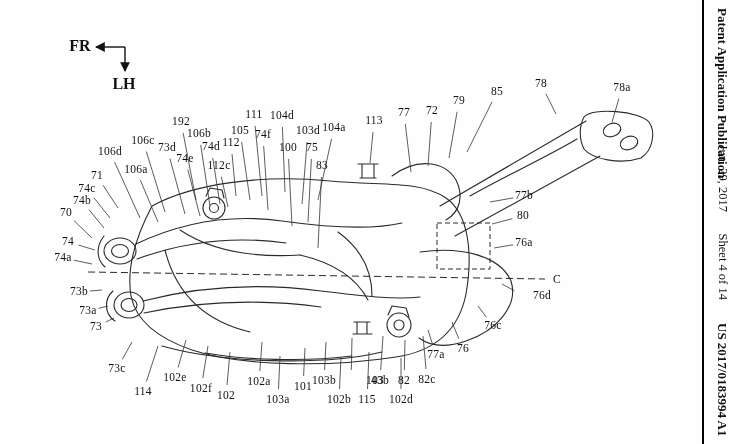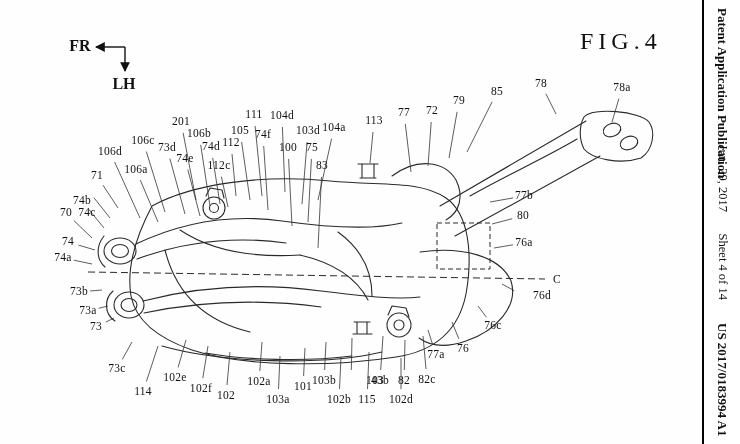--- a/index.html
+++ b/index.html
@@ -174,39 +174,39 @@
   <div id="label-layer" class="layer">
       <span class="ref-label" style="left: 541px; top: 84px;">78</span>
       <span class="ref-label" style="left: 622px; top: 88px;">78a</span>
       <span class="ref-label" style="left: 497px; top: 92px;">85</span>
       <span class="ref-label" style="left: 459px; top: 101px;">79</span>
       <span class="ref-label" style="left: 432px; top: 111px;">72</span>
       <span class="ref-label" style="left: 404px; top: 113px;">77</span>
       <span class="ref-label" style="left: 374px; top: 121px;">113</span>
       <span class="ref-label" style="left: 254px; top: 115px;">111</span>
       <span class="ref-label" style="left: 282px; top: 116px;">104d</span>
-      <span class="ref-label" style="left: 181px; top: 122px;">201</span>
+      <span class="ref-label" style="left: 181px; top: 122px;">192</span>
       <span class="ref-label" style="left: 240px; top: 131px;">105</span>
       <span class="ref-label" style="left: 263px; top: 135px;">74f</span>
       <span class="ref-label" style="left: 308px; top: 131px;">103d</span>
       <span class="ref-label" style="left: 334px; top: 128px;">104a</span>
       <span class="ref-label" style="left: 199px; top: 134px;">106b</span>
       <span class="ref-label" style="left: 211px; top: 147px;">74d</span>
       <span class="ref-label" style="left: 231px; top: 143px;">112</span>
       <span class="ref-label" style="left: 143px; top: 141px;">106c</span>
       <span class="ref-label" style="left: 167px; top: 148px;">73d</span>
       <span class="ref-label" style="left: 185px; top: 159px;">74e</span>
       <span class="ref-label" style="left: 219px; top: 166px;">112c</span>
       <span class="ref-label" style="left: 110px; top: 152px;">106d</span>
       <span class="ref-label" style="left: 136px; top: 170px;">106a</span>
       <span class="ref-label" style="left: 288px; top: 148px;">100</span>
       <span class="ref-label" style="left: 312px; top: 148px;">75</span>
       <span class="ref-label" style="left: 322px; top: 166px;">83</span>
       <span class="ref-label" style="left: 97px; top: 176px;">71</span>
-      <span class="ref-label" style="left: 87px; top: 189px; margin-top: 24px;">74c</span>
+      <span class="ref-label" style="left: 87px; top: 189px;">74c</span>
       <span class="ref-label" style="left: 82px; top: 201px;">74b</span>
       <span class="ref-label" style="left: 66px; top: 213px;">70</span>
       <span class="ref-label" style="left: 68px; top: 242px;">74</span>
       <span class="ref-label" style="left: 63px; top: 258px;">74a</span>
       <span class="ref-label" style="left: 79px; top: 292px;">73b</span>
       <span class="ref-label" style="left: 88px; top: 311px;">73a</span>
       <span class="ref-label" style="left: 96px; top: 327px;">73</span>
       <span class="ref-label" style="left: 117px; top: 369px;">73c</span>
       <span class="ref-label" style="left: 143px; top: 392px;">114</span>
       <span class="ref-label" style="left: 175px; top: 378px;">102e</span>
@@ -226,21 +226,20 @@
       <span class="ref-label" style="left: 436px; top: 355px;">77a</span>
       <span class="ref-label" style="left: 463px; top: 349px;">76</span>
       <span class="ref-label" style="left: 493px; top: 326px;">76c</span>
       <span class="ref-label" style="left: 506px; top: 296px; margin-left: 36px;">76d</span>
       <span class="ref-label" style="left: 524px; top: 243px;">76a</span>
       <span class="ref-label" style="left: 523px; top: 216px;">80</span>
       <span class="ref-label" style="left: 524px; top: 196px;">77b</span>
       <span class="ref-label" style="left: 557px; top: 280px;">C</span>
     </div>
 
-  <div class="fig-label">FIG.4</div>
 
   <span class="orient-label" style="left:80px; top:46px;">FR</span>
   <span class="orient-label" style="left:124px; top:84px;">LH</span>
 
   <div class="sidebar">
     <span class="vtext sb-top">Patent Application Publication</span>
     <span class="vtext sb-mid">
       <span>Jun. 29, 2017</span>
       <span class="gap">Sheet 4 of 14</span>
     </span>

